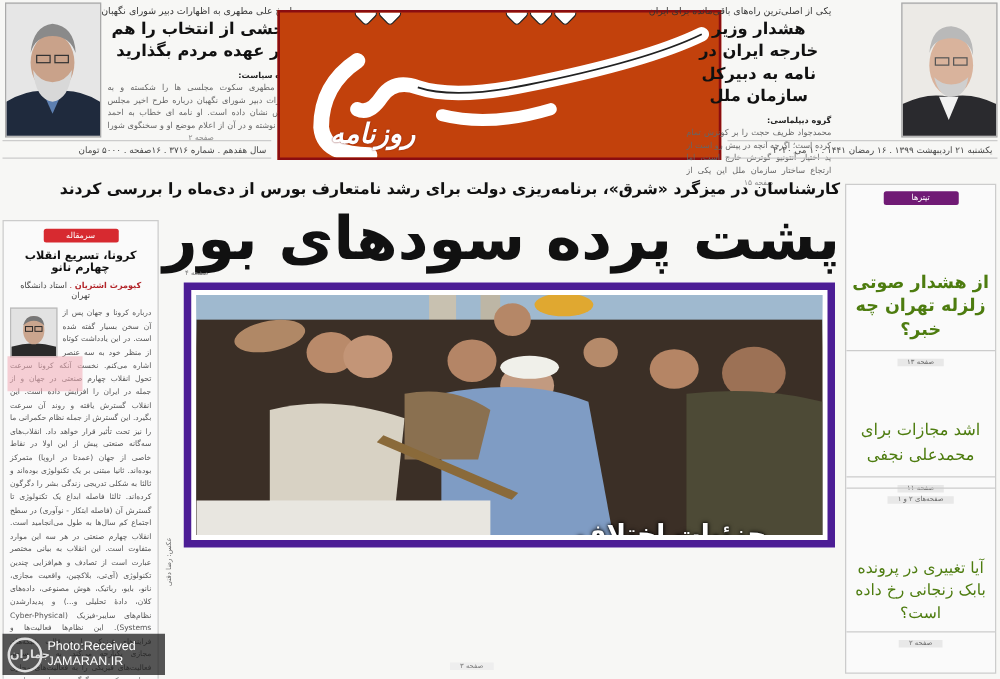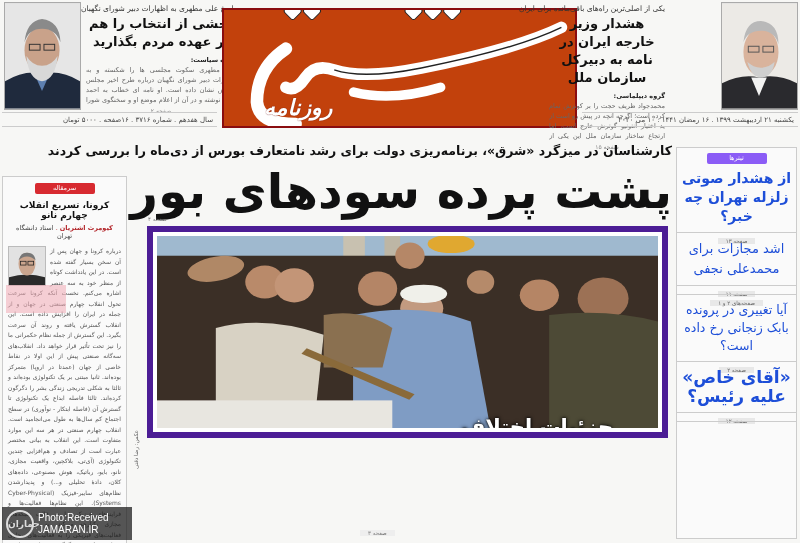--- a/index.html
+++ b/index.html
@@ -111,26 +111,26 @@
   }
   .wm-text { color: #fff; font-size: 10px; line-height: 12px; font-family: "Liberation Sans", sans-serif; }
 
   
   .news-col {
     left: 676px; top: 147px; width: 121px; height: 392px;
     border: 1px solid #ccc; background: #fafafa; overflow: hidden;
   }
   .news-badge {
     width: 60px; height: 11px; margin: 5px auto 3px auto;
-    background: #8b5cf6; color: #fff; font-size: 6.5px; text-align: center; line-height: 11px;
+    background: #701a75; color: #fff; font-size: 6.5px; text-align: center; line-height: 11px;
     border-radius: 2px;
   }
   .news-item { text-align: center; padding: 2px 3px; position: relative; }
   .news-item .kicker { font-size: 5.5px; color: #333; white-space: nowrap; }
-  .news-item .headline { font-weight: bold; color: #1d4ed8; }
+  .news-item .headline { font-weight: bold; color: #4d7c0f; margin-top: 48px; }
   .news-item .sub { font-size: 5.5px; color: #c1272d; white-space: nowrap; }
   .news-divider {
     height: 9px; position: relative; text-align: center;
   }
   .news-divider::before {
     content: ""; position: absolute; left: 0; right: 0; top: 4px; border-top: 1px solid #ccc;
   }
   .news-divider span {
     position: relative; background: #e8e8e8; font-size: 5.5px; color: #666; padding: 0 8px; line-height: 9px;
   }

